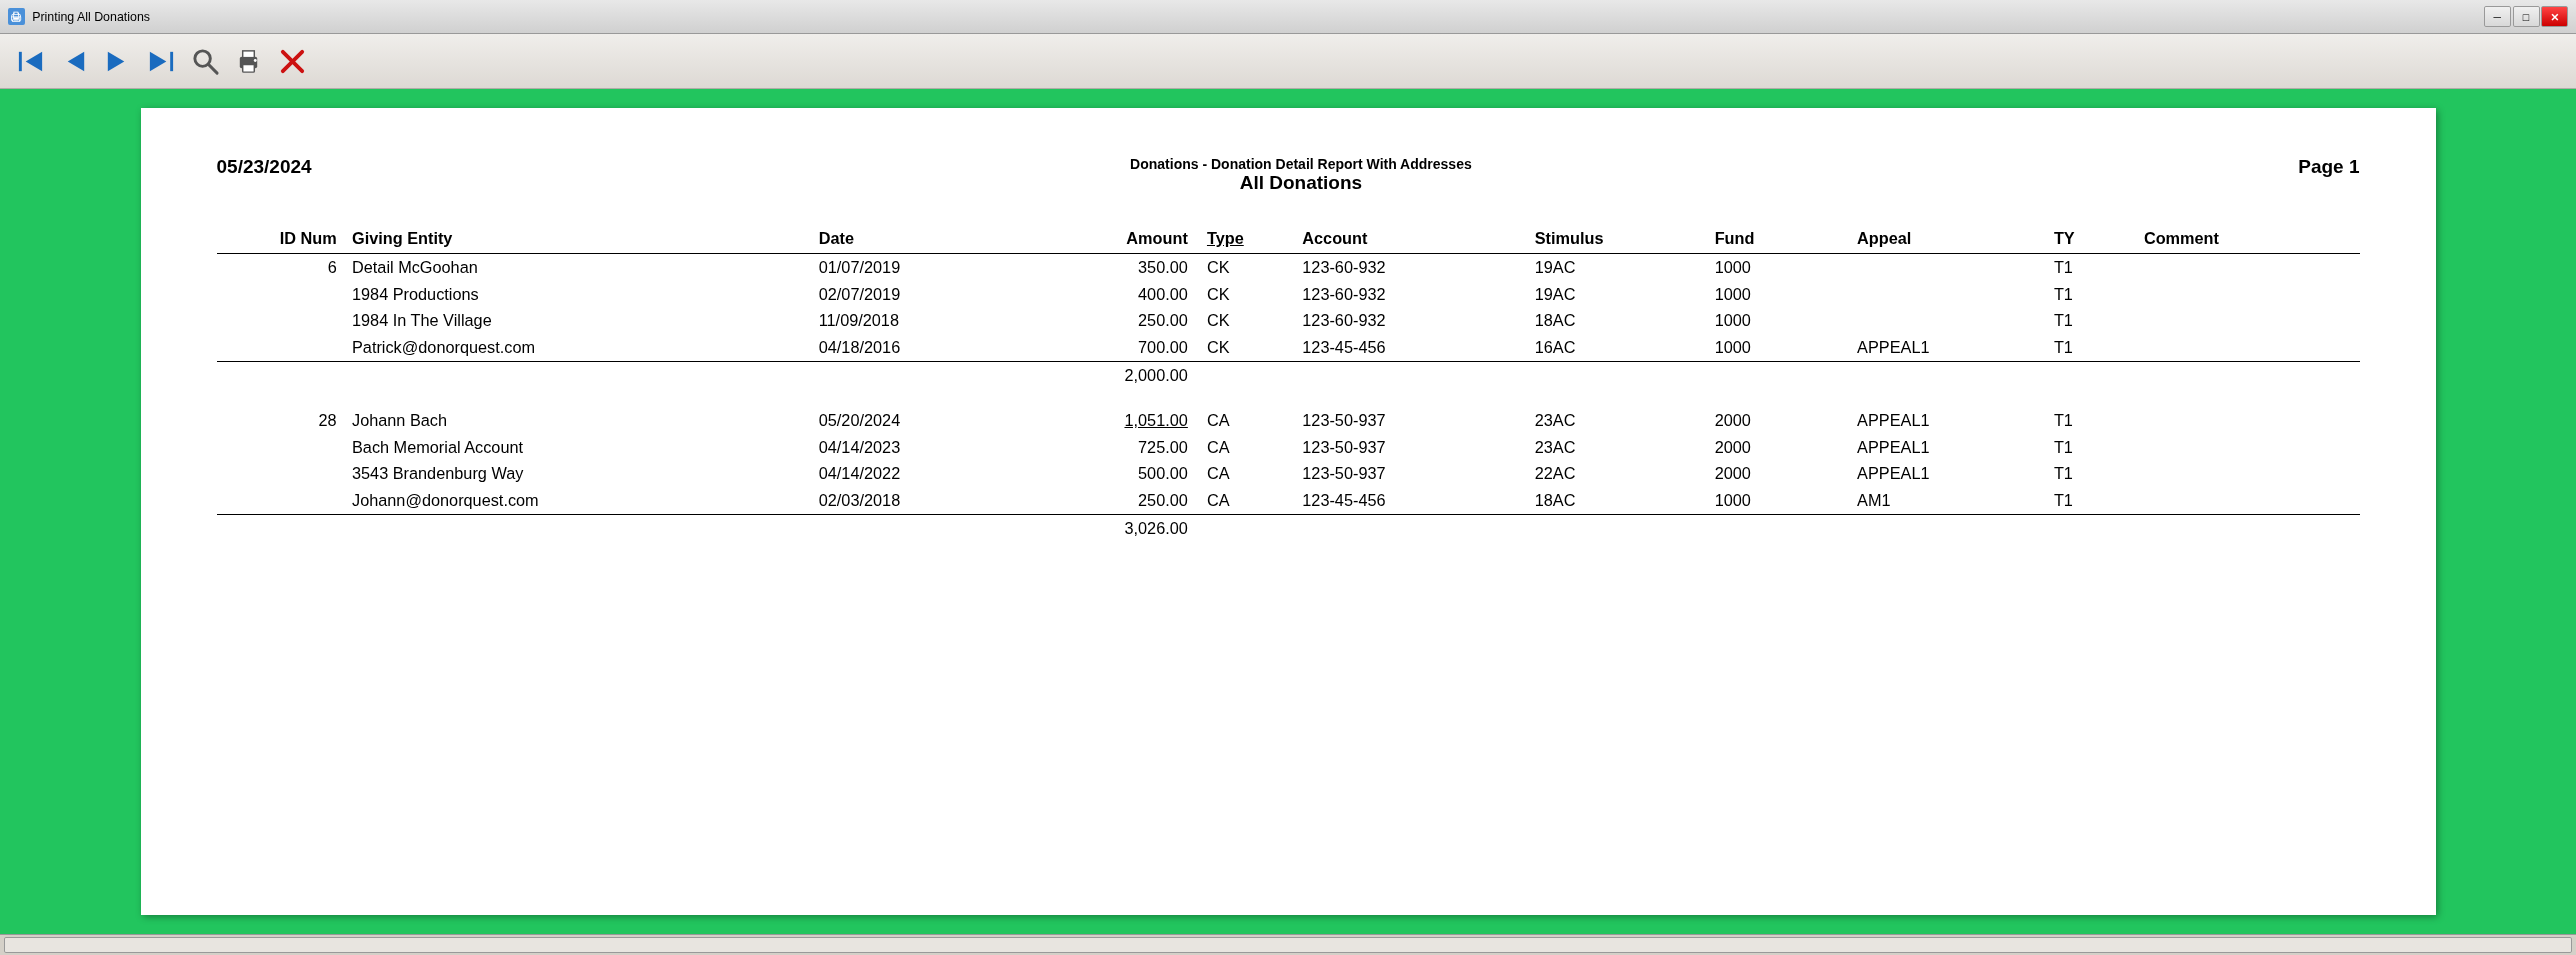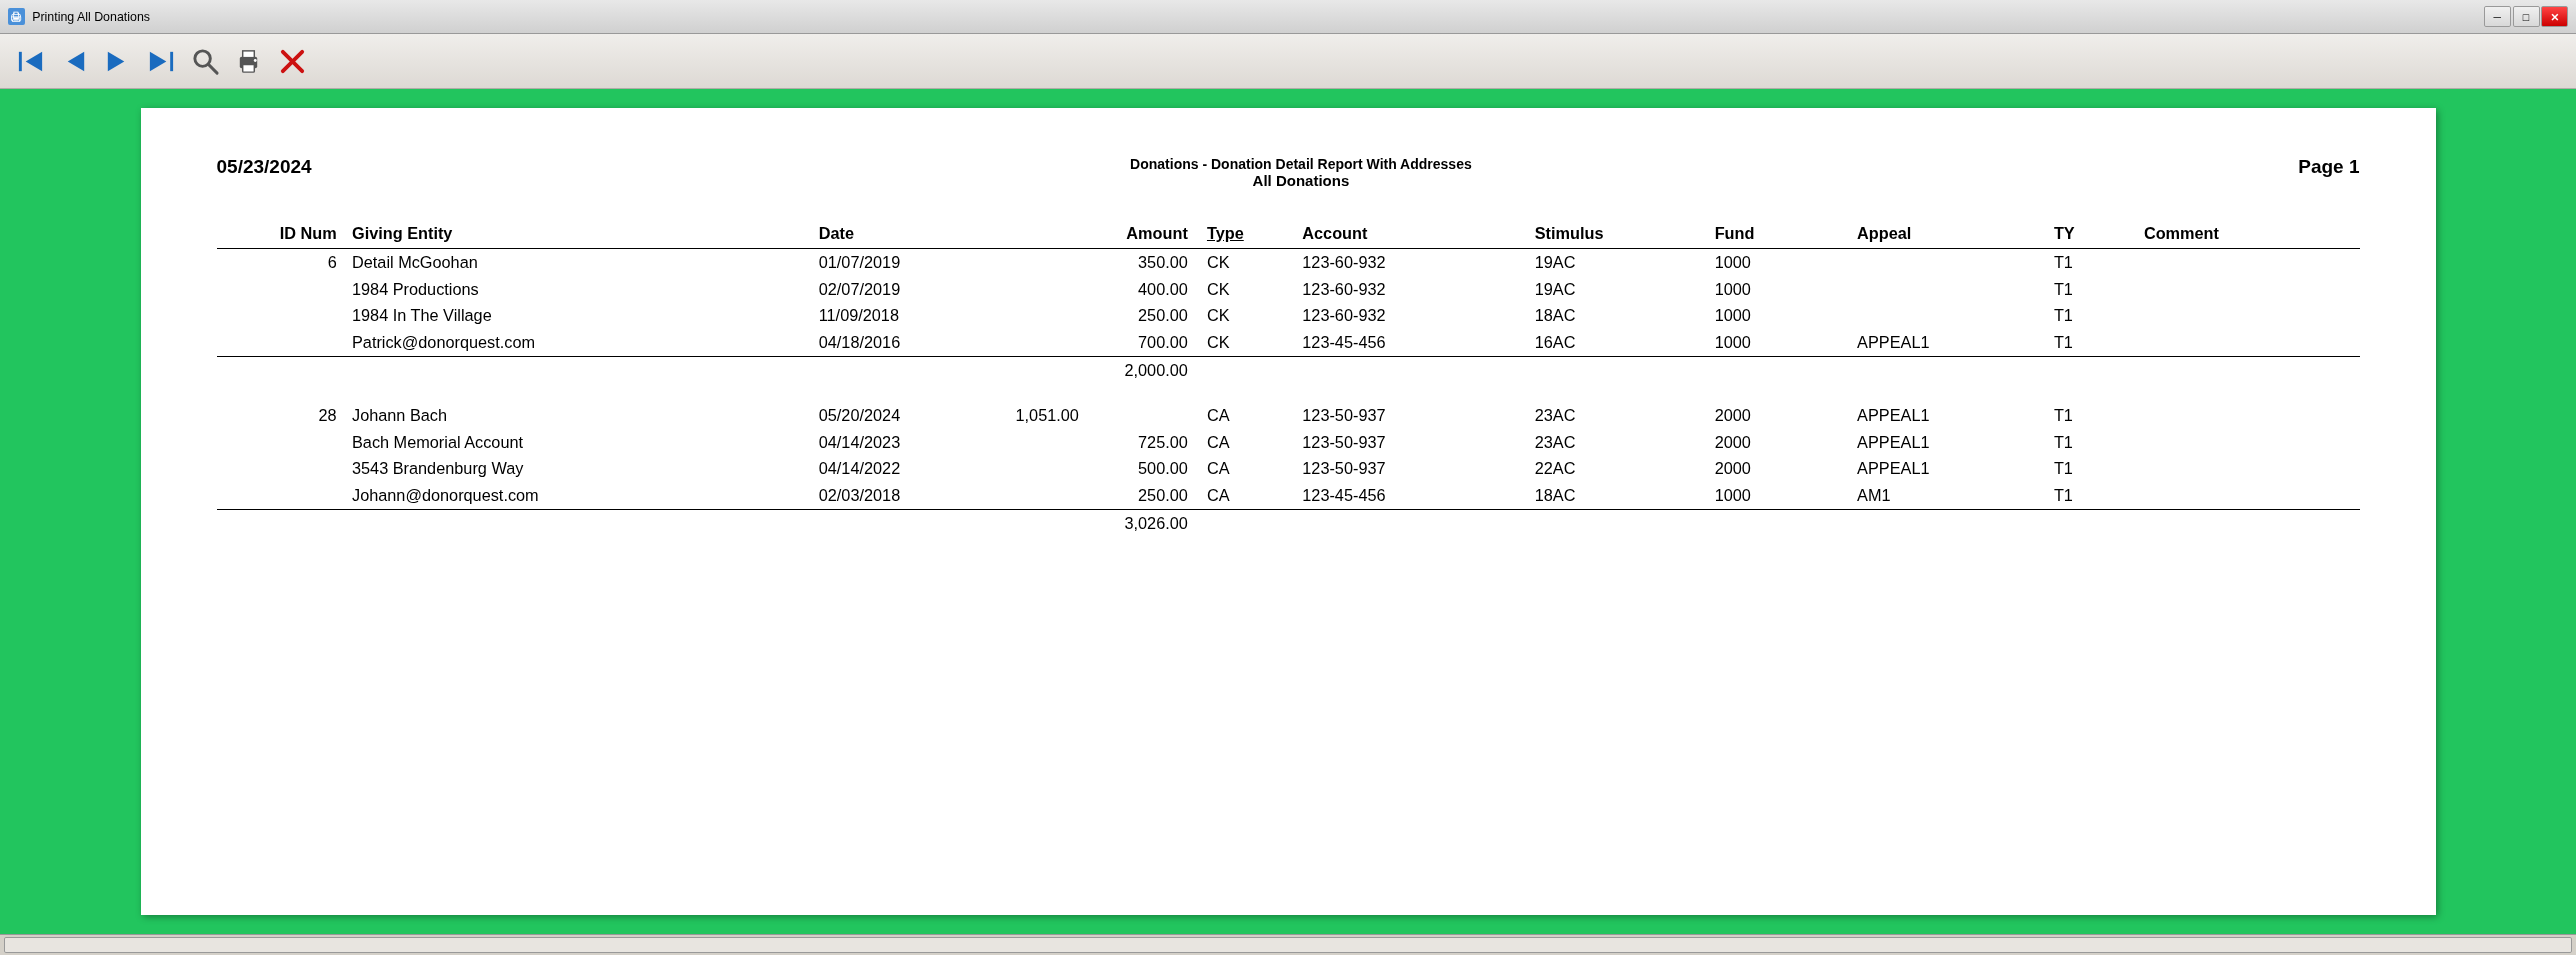--- a/index.html
+++ b/index.html
@@ -102,21 +102,21 @@
     }
     .report-title {
       text-align: center;
       flex: 1;
     }
     .report-title-main {
       font-size: 14px;
       font-weight: bold;
     }
     .report-title-sub {
-      font-size: 15px;
+      font-size: 19px;
       font-weight: bold;
     }
     .report-page {
       font-size: 19px;
       font-weight: bold;
       margin-left: 8px;
     }
 
     
     .report-table {
@@ -329,21 +329,21 @@
             <td></td>
             <td></td>
           </tr>
           <tr class="spacer-row">
             <td colspan="11"></td>
           </tr>
           <tr>
             <td class="id-cell" style="text-align: right; padding-right: 15.3px; vertical-align: top;">28</td>
             <td style="vertical-align: top;">Johann Bach</td>
             <td>05/20/2024</td>
-            <td style="text-align: left;">1,051.00</td>
+            <td style="text-align: right; text-decoration: underline;">1,051.00</td>
             <td style="padding-left: 11.5px;">CA</td>
             <td>123-50-937</td>
             <td>23AC</td>
             <td>2000</td>
             <td>APPEAL1</td>
             <td>T1</td>
             <td></td>
           </tr>
           <tr>
             <td class="id-cell" style="text-align: right; padding-right: 15.3px; vertical-align: top;"></td>

